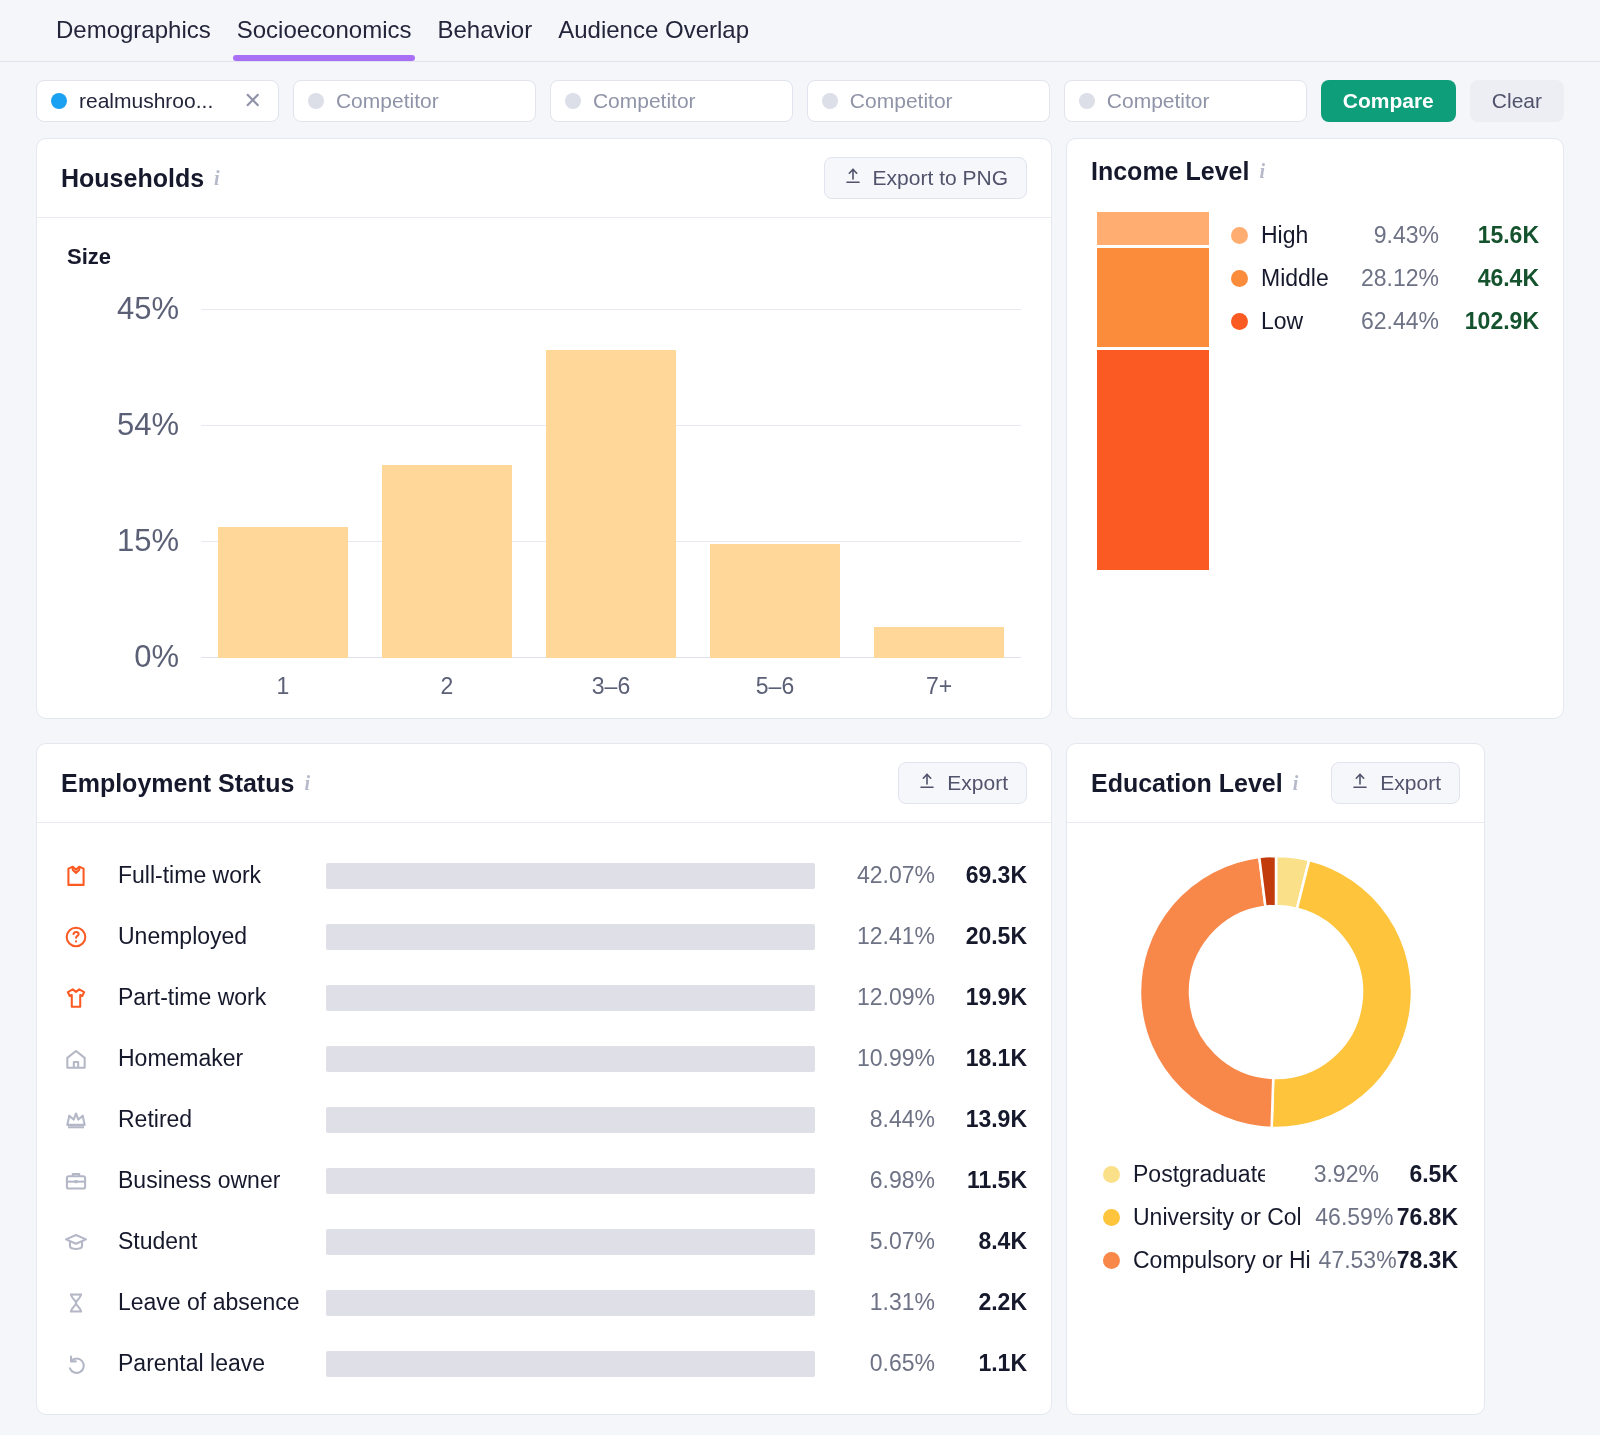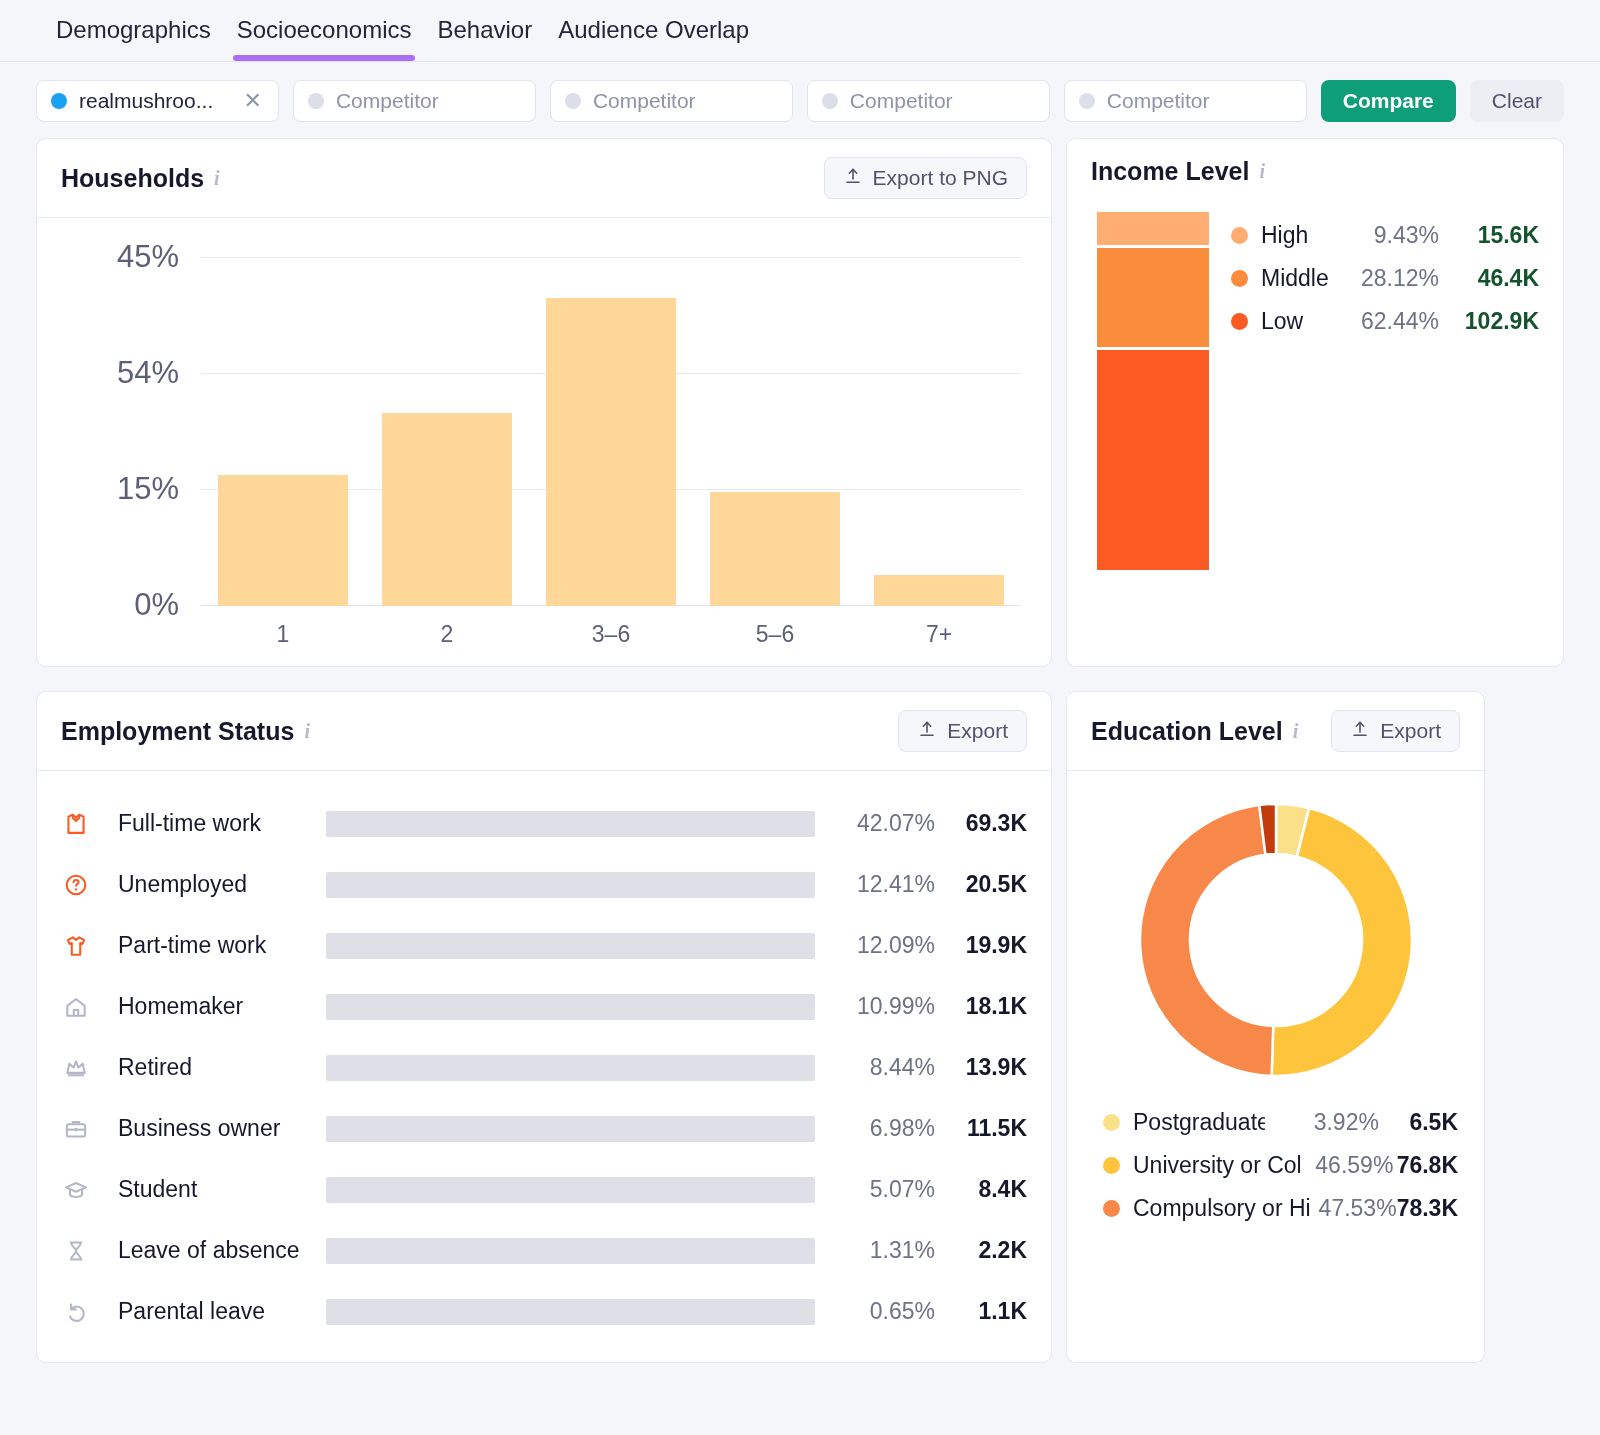--- a/index.html
+++ b/index.html
@@ -269,20 +269,21 @@
           <svg width="20" height="20" viewBox="0 0 20 20" fill="none" stroke="#50536b" stroke-width="1.6" stroke-linecap="round">
             <path d="M10 13V3.5"></path>
               <path d="M6.3 7.2 10 3.4l3.7 3.8"></path>
               <path d="M4 16.2h12"></path>
           </svg>
         </span>
         <span>Export to PNG</span>
       </button>
     </div>
 
+    <div class="sub-title">Size</div>
 
     <div class="chart-wrap">
       <div class="chart-plot" id="sizePlot">
           <div class="gridline base" style="bottom: 0%;">
             <div class="ytick">0%</div>
           </div>
           <div class="gridline" style="bottom: 33.3333%;">
             <div class="ytick">15%</div>
           </div>
           <div class="gridline" style="bottom: 66.6667%;">

